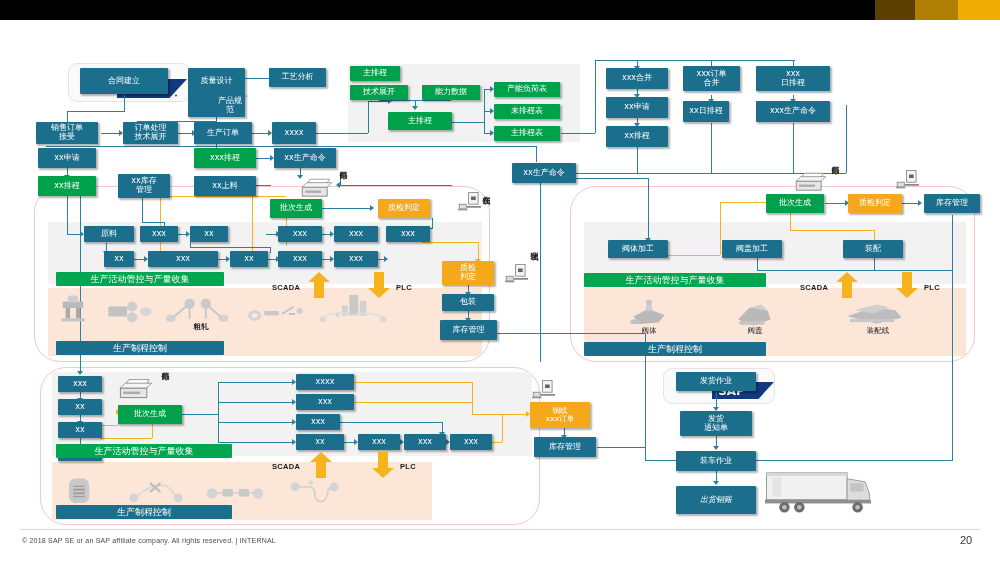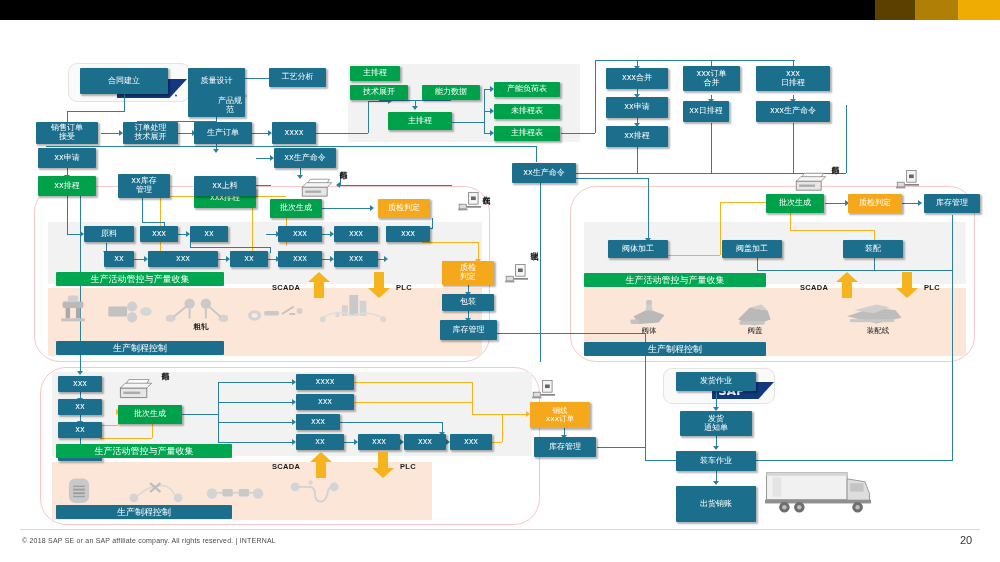--- a/index.html
+++ b/index.html
@@ -381,21 +381,21 @@
   <div class="node blue" style="left:188px;top:94px;width:57px;height:23px;padding-left:27px;">产品规范</div>
 
   <div class="node blue" style="left:36px;top:122px;width:62px;height:22px;">销售订单
 接受</div>
   <div class="node blue" style="left:123px;top:122px;width:55px;height:22px;">订单处理
 技术展开</div>
   <div class="node blue" style="left:194px;top:122px;width:58px;height:22px;">生产订单</div>
   <div class="node blue" style="left:272px;top:122px;width:44px;height:22px;">xxxx</div>
 
   <div class="node blue" style="left:38px;top:148px;width:58px;height:20px;">xx申请</div>
-  <div class="node green" style="left:194px;top:148px;width:62px;height:20px;margin-top:40px;">xxx排程</div>
+  <div class="node green" style="left:194px;top:148px;width:62px;height:20px;">xxx排程</div>
   <div class="node blue" style="left:274px;top:148px;width:62px;height:20px;">xx生产命令</div>
 
   <div class="node green" style="left:38px;top:176px;width:58px;height:20px;">xx排程</div>
   <div class="node blue" style="left:118px;top:174px;width:52px;height:24px;">xx库存
 管理</div>
   <div class="node blue" style="left:194px;top:176px;width:62px;height:20px;">xx上料</div>
 
   <div class="node green" style="left:350px;top:66px;width:50px;height:15px;">主排程</div>
   <div class="node green" style="left:350px;top:85px;width:58px;height:15px;">技术展开</div>
   <div class="node green" style="left:422px;top:85px;width:58px;height:15px;">能力数据</div>
@@ -473,21 +473,21 @@
 xxx订单</div>
   <div class="node blue" style="left:534px;top:437px;width:62px;height:20px;">库存管理</div>
 
   <div class="greenband node" style="left:56px;top:444px;width:176px;height:14px;">生产活动管控与产量收集</div>
   <div class="blueband node" style="left:56px;top:505px;width:176px;height:14px;">生产制程控制</div>
 
   <div class="node blue" style="left:676px;top:372px;width:80px;height:19px;">发货作业</div>
   <div class="node blue" style="left:680px;top:411px;width:72px;height:25px;">发货
 通知单</div>
   <div class="node blue" style="left:676px;top:451px;width:80px;height:20px;">装车作业</div>
-  <div class="node blue" style="left:676px;top:486px;width:80px;height:36px;">出货销账</div>
+  <div class="node blue" style="left:676px;top:486px;width:80px;height:28px;font-style:italic;">出货销账</div>
 
   <svg class="icon" style="left:300px;top:178px;" width="34" height="24" viewBox="0 0 60 42">
     <polygon points="18,2 52,2 44,15 10,15" fill="#ffffff" stroke="#888" stroke-width="1.4"></polygon>
     <polygon points="4,16 48,16 48,32 4,32" fill="#e6e6e6" stroke="#777" stroke-width="1.4"></polygon>
     <polygon points="4,16 12,8 56,8 48,16" fill="#f5f5f5" stroke="#777" stroke-width="1.2"></polygon>
     <rect x="9" y="22" width="28" height="4" fill="#aaa"></rect>
   </svg>
   <div class="vlabel" style="left:338px;top:165px;">条码打印</div>
 
   <svg class="icon" style="left:794px;top:172px;" width="34" height="24" viewBox="0 0 60 42">

